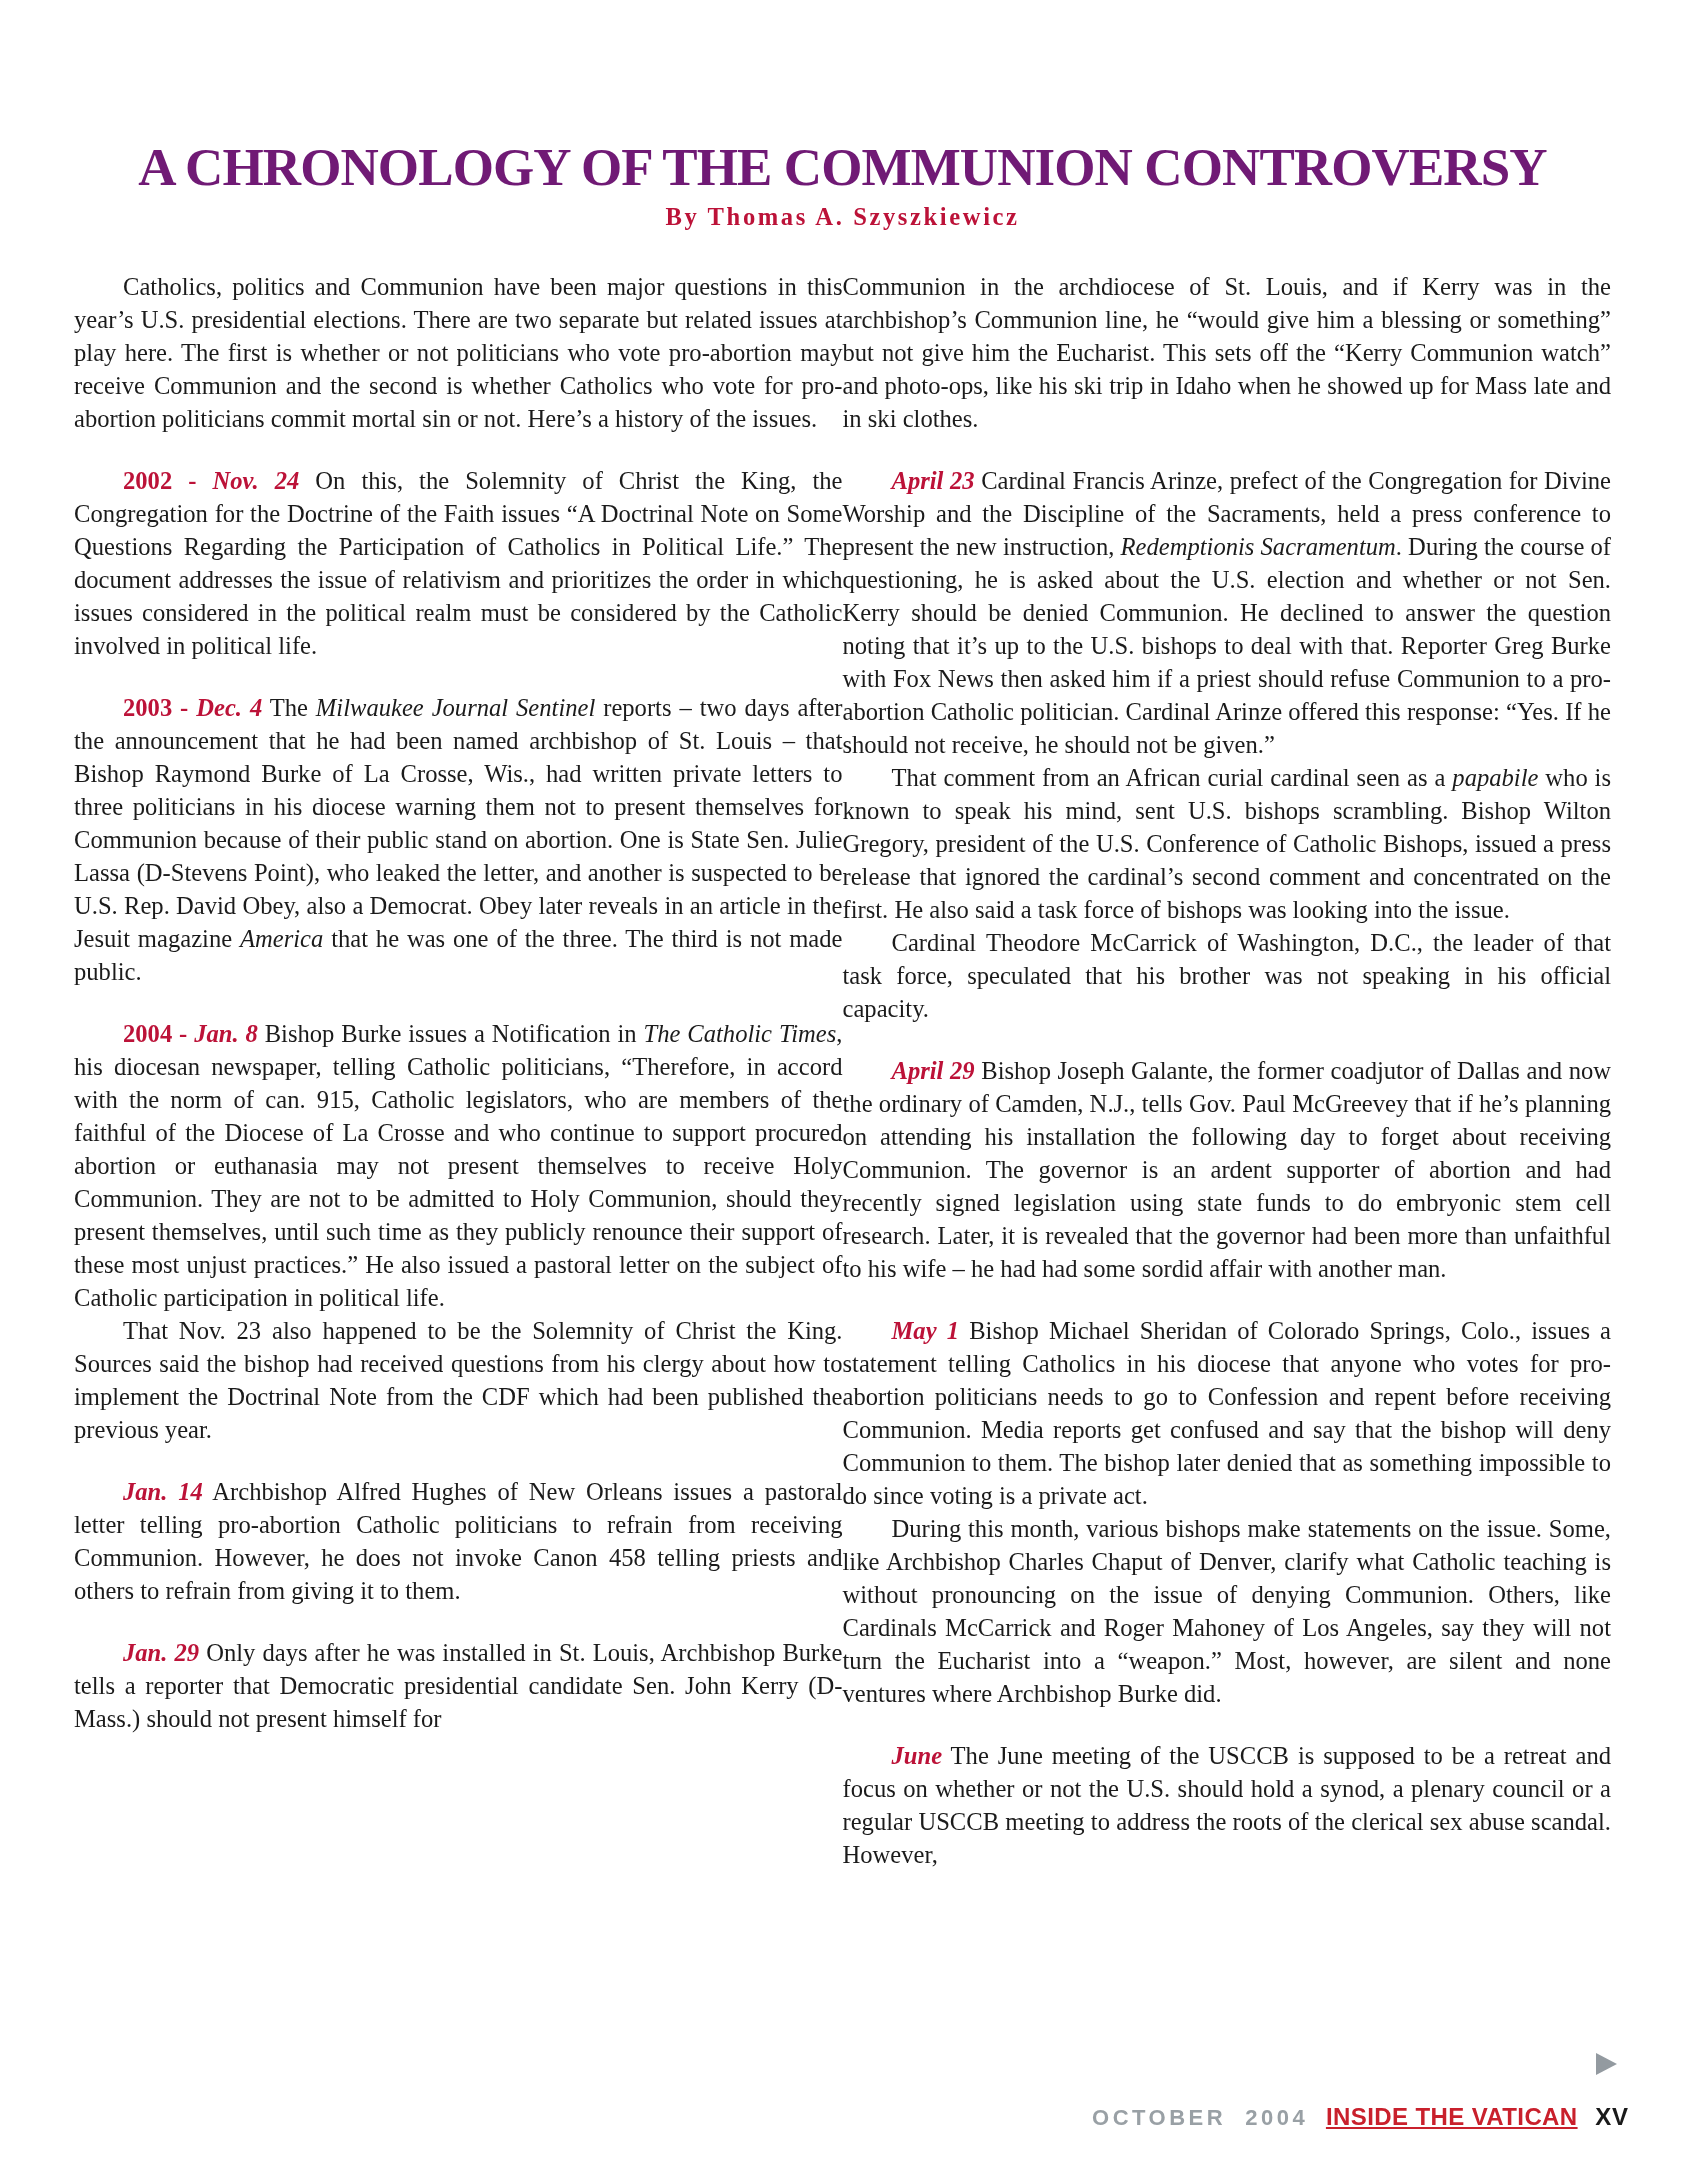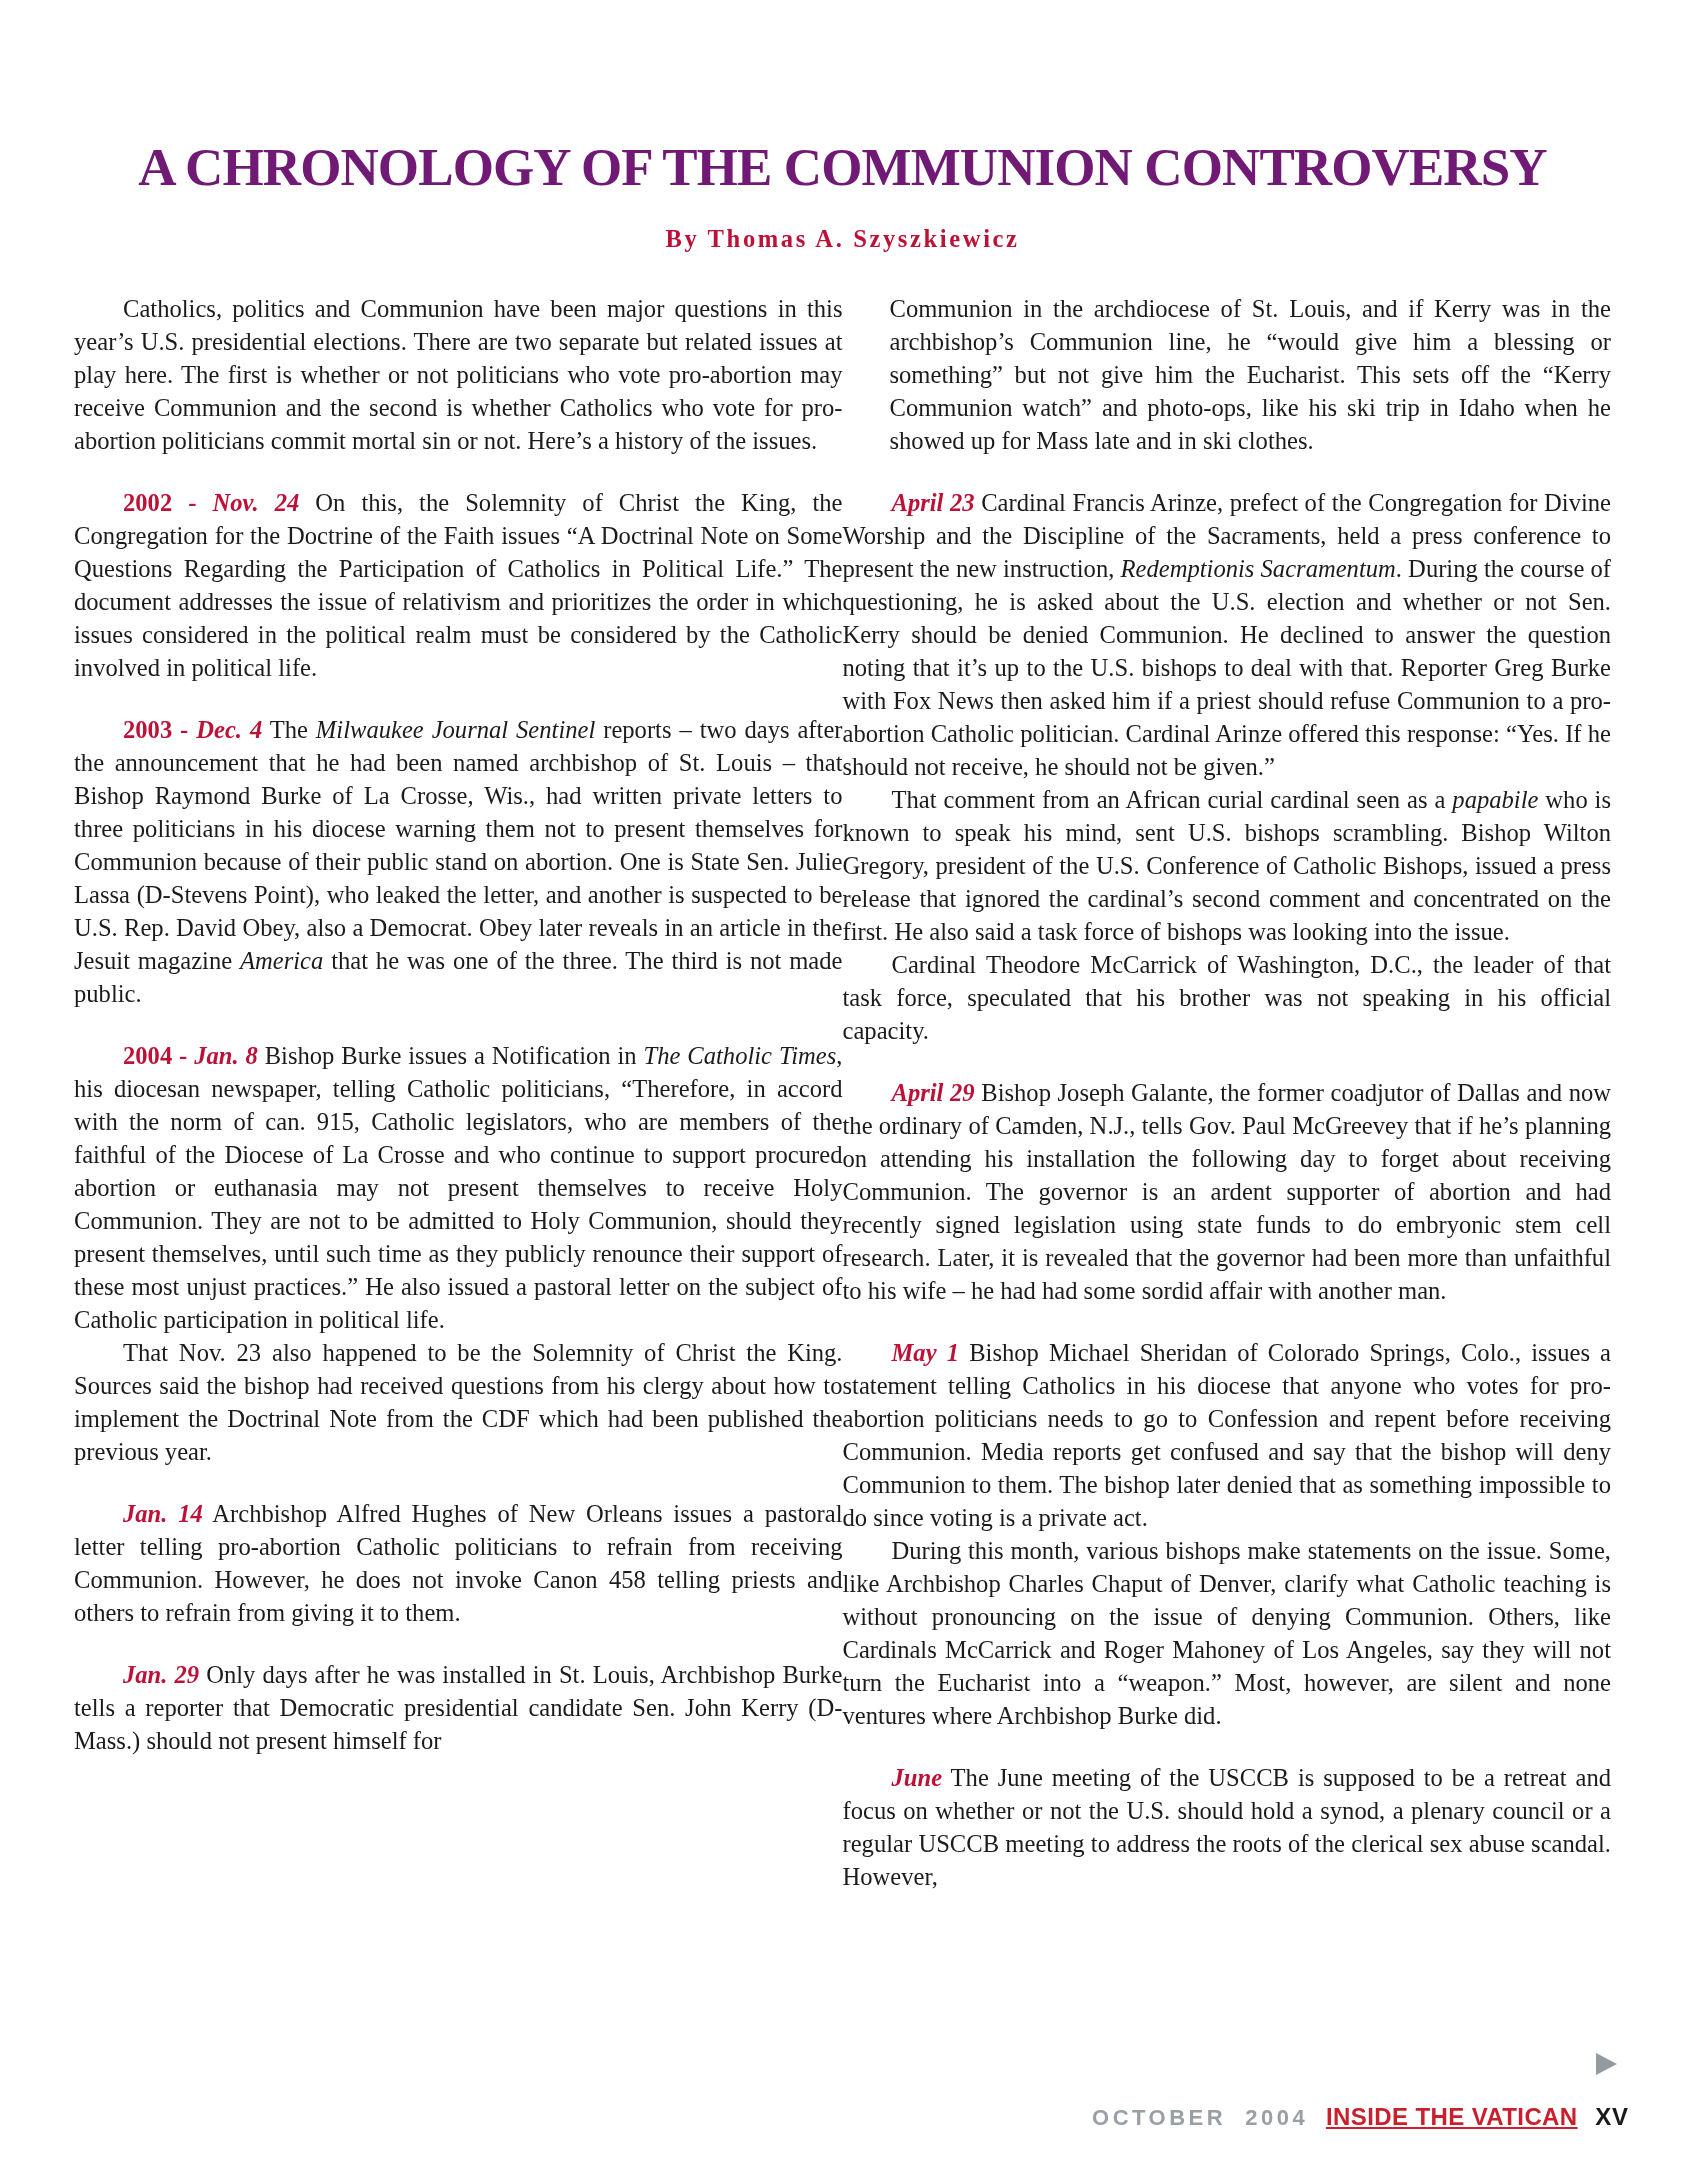--- a/index.html
+++ b/index.html
@@ -27,21 +27,21 @@
     margin:0;
     text-align:center;
     font-size:53px;
     line-height:1.06;
     font-weight:bold;
     letter-spacing:-0.9px;
     color:#701a75;
     white-space:nowrap;
   }
   .byline{
-    margin-top:30px;
+    margin-top:8px;
     text-align:center;
     font-size:24.6px;
     letter-spacing:2.6px;
     color:var(--red);
     font-weight:bold;
   }
   .columns{
     display:flex;
     margin-top:39px;
   }
@@ -51,21 +51,21 @@
   }
   .col p{
     margin:0;
     font-size:24.6px;
     line-height:33px;
     text-align:justify;
     text-indent:49px;
     color:var(--ink);
   }
   .col p.spaced{margin-top:29px;}
-  .col p.no-indent{text-indent:0;margin-left:47px;}
+  .col p.no-indent{text-indent:0;}
   .seg-plain{}
   .seg-italic{font-style:italic;}
   .seg-year{color:var(--red);font-weight:bold;}
   .seg-date{color:var(--red);font-weight:bold;font-style:italic;}
   .footer-arrow{
     position:absolute;
     right:68px;
     bottom:105px;
     width:0;height:0;
     border-top:11.4px solid transparent;

